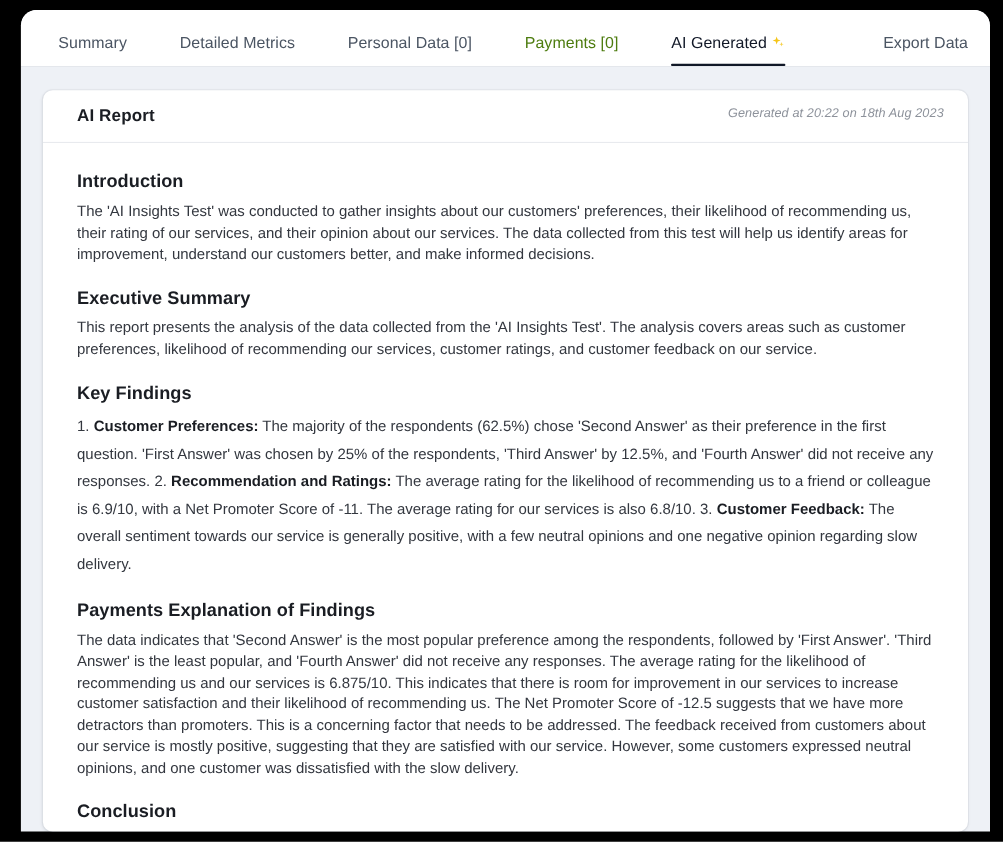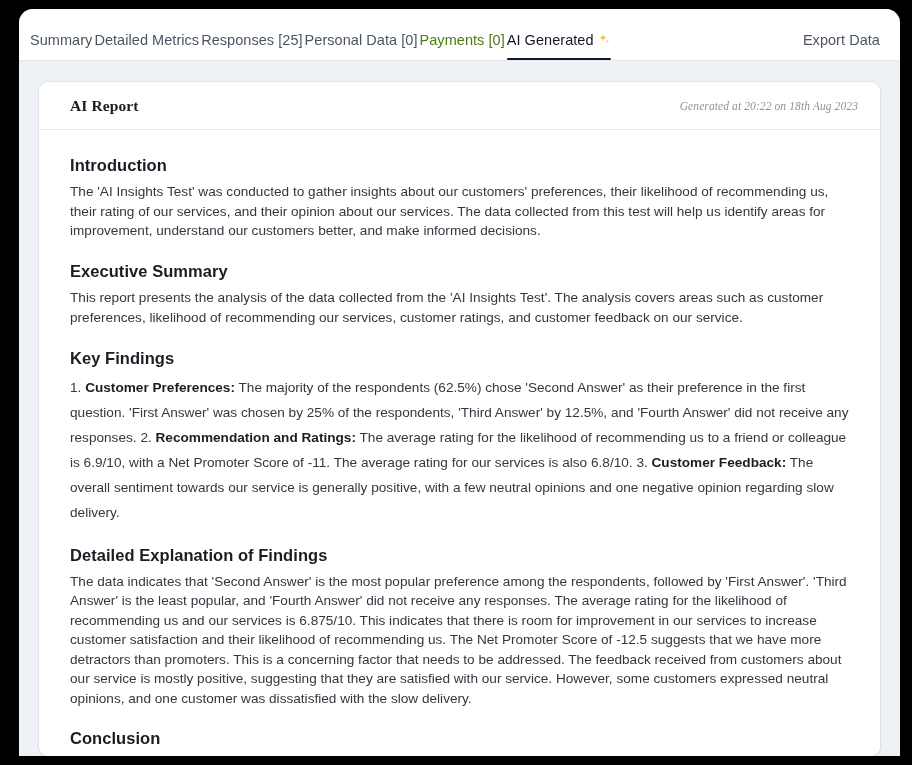--- a/index.html
+++ b/index.html
@@ -33,21 +33,21 @@
     align-items: flex-end;
     padding: 0 0 0 10px;
     box-shadow: 0 1px 0 rgba(0,0,0,0.04);
   }
 
   .tab {
     position: relative;
     font-size: 14.5px;
     color: #4b5563;
     padding: 0 0 11px 0;
-    margin: 0 1px;
+    margin: 0 24px;
     white-space: nowrap;
     line-height: 17px;
     letter-spacing: 0.05px;
   }
   .tab-label { display: inline; }
 
   .tab.disabled { color: #4d7c0f; }
 
   .tab.active {
     color: #111827;
@@ -88,25 +88,23 @@
   #report-card {
     background: #ffffff;
     border-radius: 9px;
     box-shadow: 0 1px 3px rgba(16,24,40,0.09), 0 0 0 1px rgba(16,24,40,0.035);
     overflow: hidden;
     height: 100%;
   }
 
   #report-card-header {
     display: flex;
-    align-items: center;
     justify-content: space-between;
     padding: 15px 22px 14px 31px;
     border-bottom: 1px solid #e8eaee;
-    font-family: Liberation Serif, serif;
   }
 
   #report-title {
     font-size: 15.5px;
     font-weight: 700;
     color: #1a1d23;
     letter-spacing: 0.1px;
   }
 
   #report-generated {
@@ -154,23 +152,20 @@
   <div id="tab-bar">
 
     <div class="tab">
       <span class="tab-label">Summary</span>
     </div>
 
     <div class="tab">
       <span class="tab-label">Detailed Metrics</span>
     </div>
 
-    <div class="tab">
-      <span class="tab-label">Responses [25]</span>
-    </div>
 
     <div class="tab">
       <span class="tab-label">Personal Data [0]</span>
     </div>
 
     <div class="tab disabled">
       <span class="tab-label">Payments [0]</span>
     </div>
 
     <div class="tab active">
@@ -208,21 +203,21 @@
           <div class="section-heading">Executive Summary</div>
           <div class="section-body">This report presents the analysis of the data collected from the 'AI Insights Test'. The analysis covers areas such as customer preferences, likelihood of recommending our services, customer ratings, and customer feedback on our service.</div>
         </div>
 
         <div class="section" id="section-key-findings">
           <div class="section-heading">Key Findings</div>
           <div class="section-body"><span>1. </span><b>Customer Preferences:</b><span> The majority of the respondents (62.5%) chose 'Second Answer' as their preference in the first question. 'First Answer' was chosen by 25% of the respondents, 'Third Answer' by 12.5%, and 'Fourth Answer' did not receive any responses. 2. </span><b>Recommendation and Ratings:</b><span> The average rating for the likelihood of recommending us to a friend or colleague is 6.9/10, with a Net Promoter Score of -11. The average rating for our services is also 6.8/10. 3. </span><b>Customer Feedback:</b><span> The overall sentiment towards our service is generally positive, with a few neutral opinions and one negative opinion regarding slow delivery.</span></div>
         </div>
 
         <div class="section" id="section-detailed">
-          <div class="section-heading">Detailed Explanation of Findings</div>
+          <div class="section-heading">Payments Explanation of Findings</div>
           <div class="section-body">The data indicates that 'Second Answer' is the most popular preference among the respondents, followed by 'First Answer'. 'Third Answer' is the least popular, and 'Fourth Answer' did not receive any responses. The average rating for the likelihood of recommending us and our services is 6.875/10. This indicates that there is room for improvement in our services to increase customer satisfaction and their likelihood of recommending us. The Net Promoter Score of -12.5 suggests that we have more detractors than promoters. This is a concerning factor that needs to be addressed. The feedback received from customers about our service is mostly positive, suggesting that they are satisfied with our service. However, some customers expressed neutral opinions, and one customer was dissatisfied with the slow delivery.</div>
         </div>
 
         <div class="section" id="section-conclusion">
           <div class="section-heading">Conclusion</div>
         </div>
 
       </div>
     </div>
   </div>

